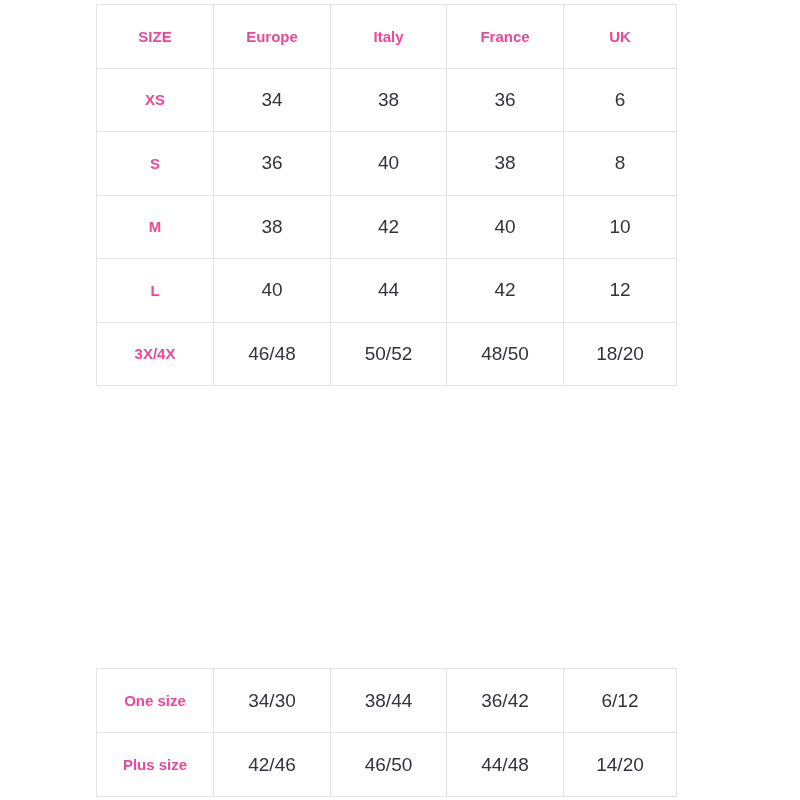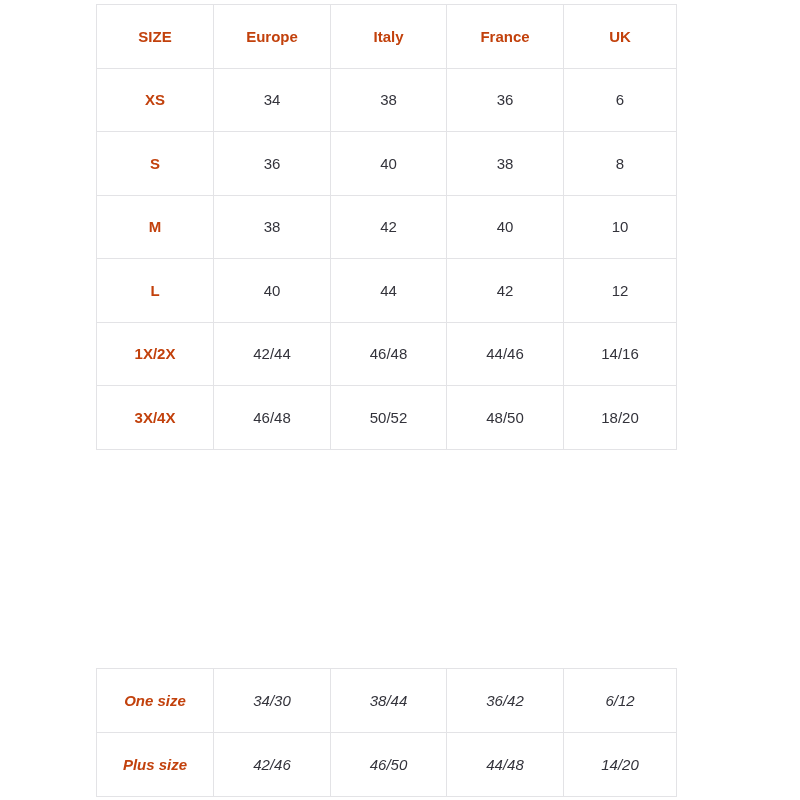--- a/index.html
+++ b/index.html
@@ -27,39 +27,39 @@
 
   table.size-table {
     border-collapse: collapse;
     width: 580px;
     table-layout: fixed;
   }
   table.size-table td, table.size-table th {
     border: 1px solid #e3e3e6;
     text-align: center;
     vertical-align: middle;
-    font-size: 15px;
+    font-size: 19px;
     font-weight: 400;
     color: #33333b;
     padding: 0;
     height: 62.5px;
   }
   table.size-table th,
   table.size-table td.rowhead {
     font-weight: bold;
     font-size: 15px;
-    color: #c2410c;
+    color: #ec4899;
   }
   col.c0 { width: 117px; }
   col.c1 { width: 117px; }
   col.c2 { width: 116px; }
   col.c3 { width: 117px; }
   col.c4 { width: 113px; }
 
-  #secondary-table td { height: 63px; font-style: italic; }
+  #secondary-table td { height: 63px; }
 </style>
 </head>
 <body>
 
 <div class="page">
 
   <div class="table-wrap" id="main-table-wrap">
     <table class="size-table" id="main-table">
       <colgroup>
         <col class="c0">
@@ -100,27 +100,20 @@
           <td>10</td>
         </tr>
         <tr>
           <td class="rowhead">L</td>
           <td>40</td>
           <td>44</td>
           <td>42</td>
           <td>12</td>
         </tr>
         <tr>
-          <td class="rowhead">1X/2X</td>
-          <td>42/44</td>
-          <td>46/48</td>
-          <td>44/46</td>
-          <td>14/16</td>
-        </tr>
-        <tr>
           <td class="rowhead">3X/4X</td>
           <td>46/48</td>
           <td>50/52</td>
           <td>48/50</td>
           <td>18/20</td>
         </tr>
       </tbody>
     </table>
   </div>
 

